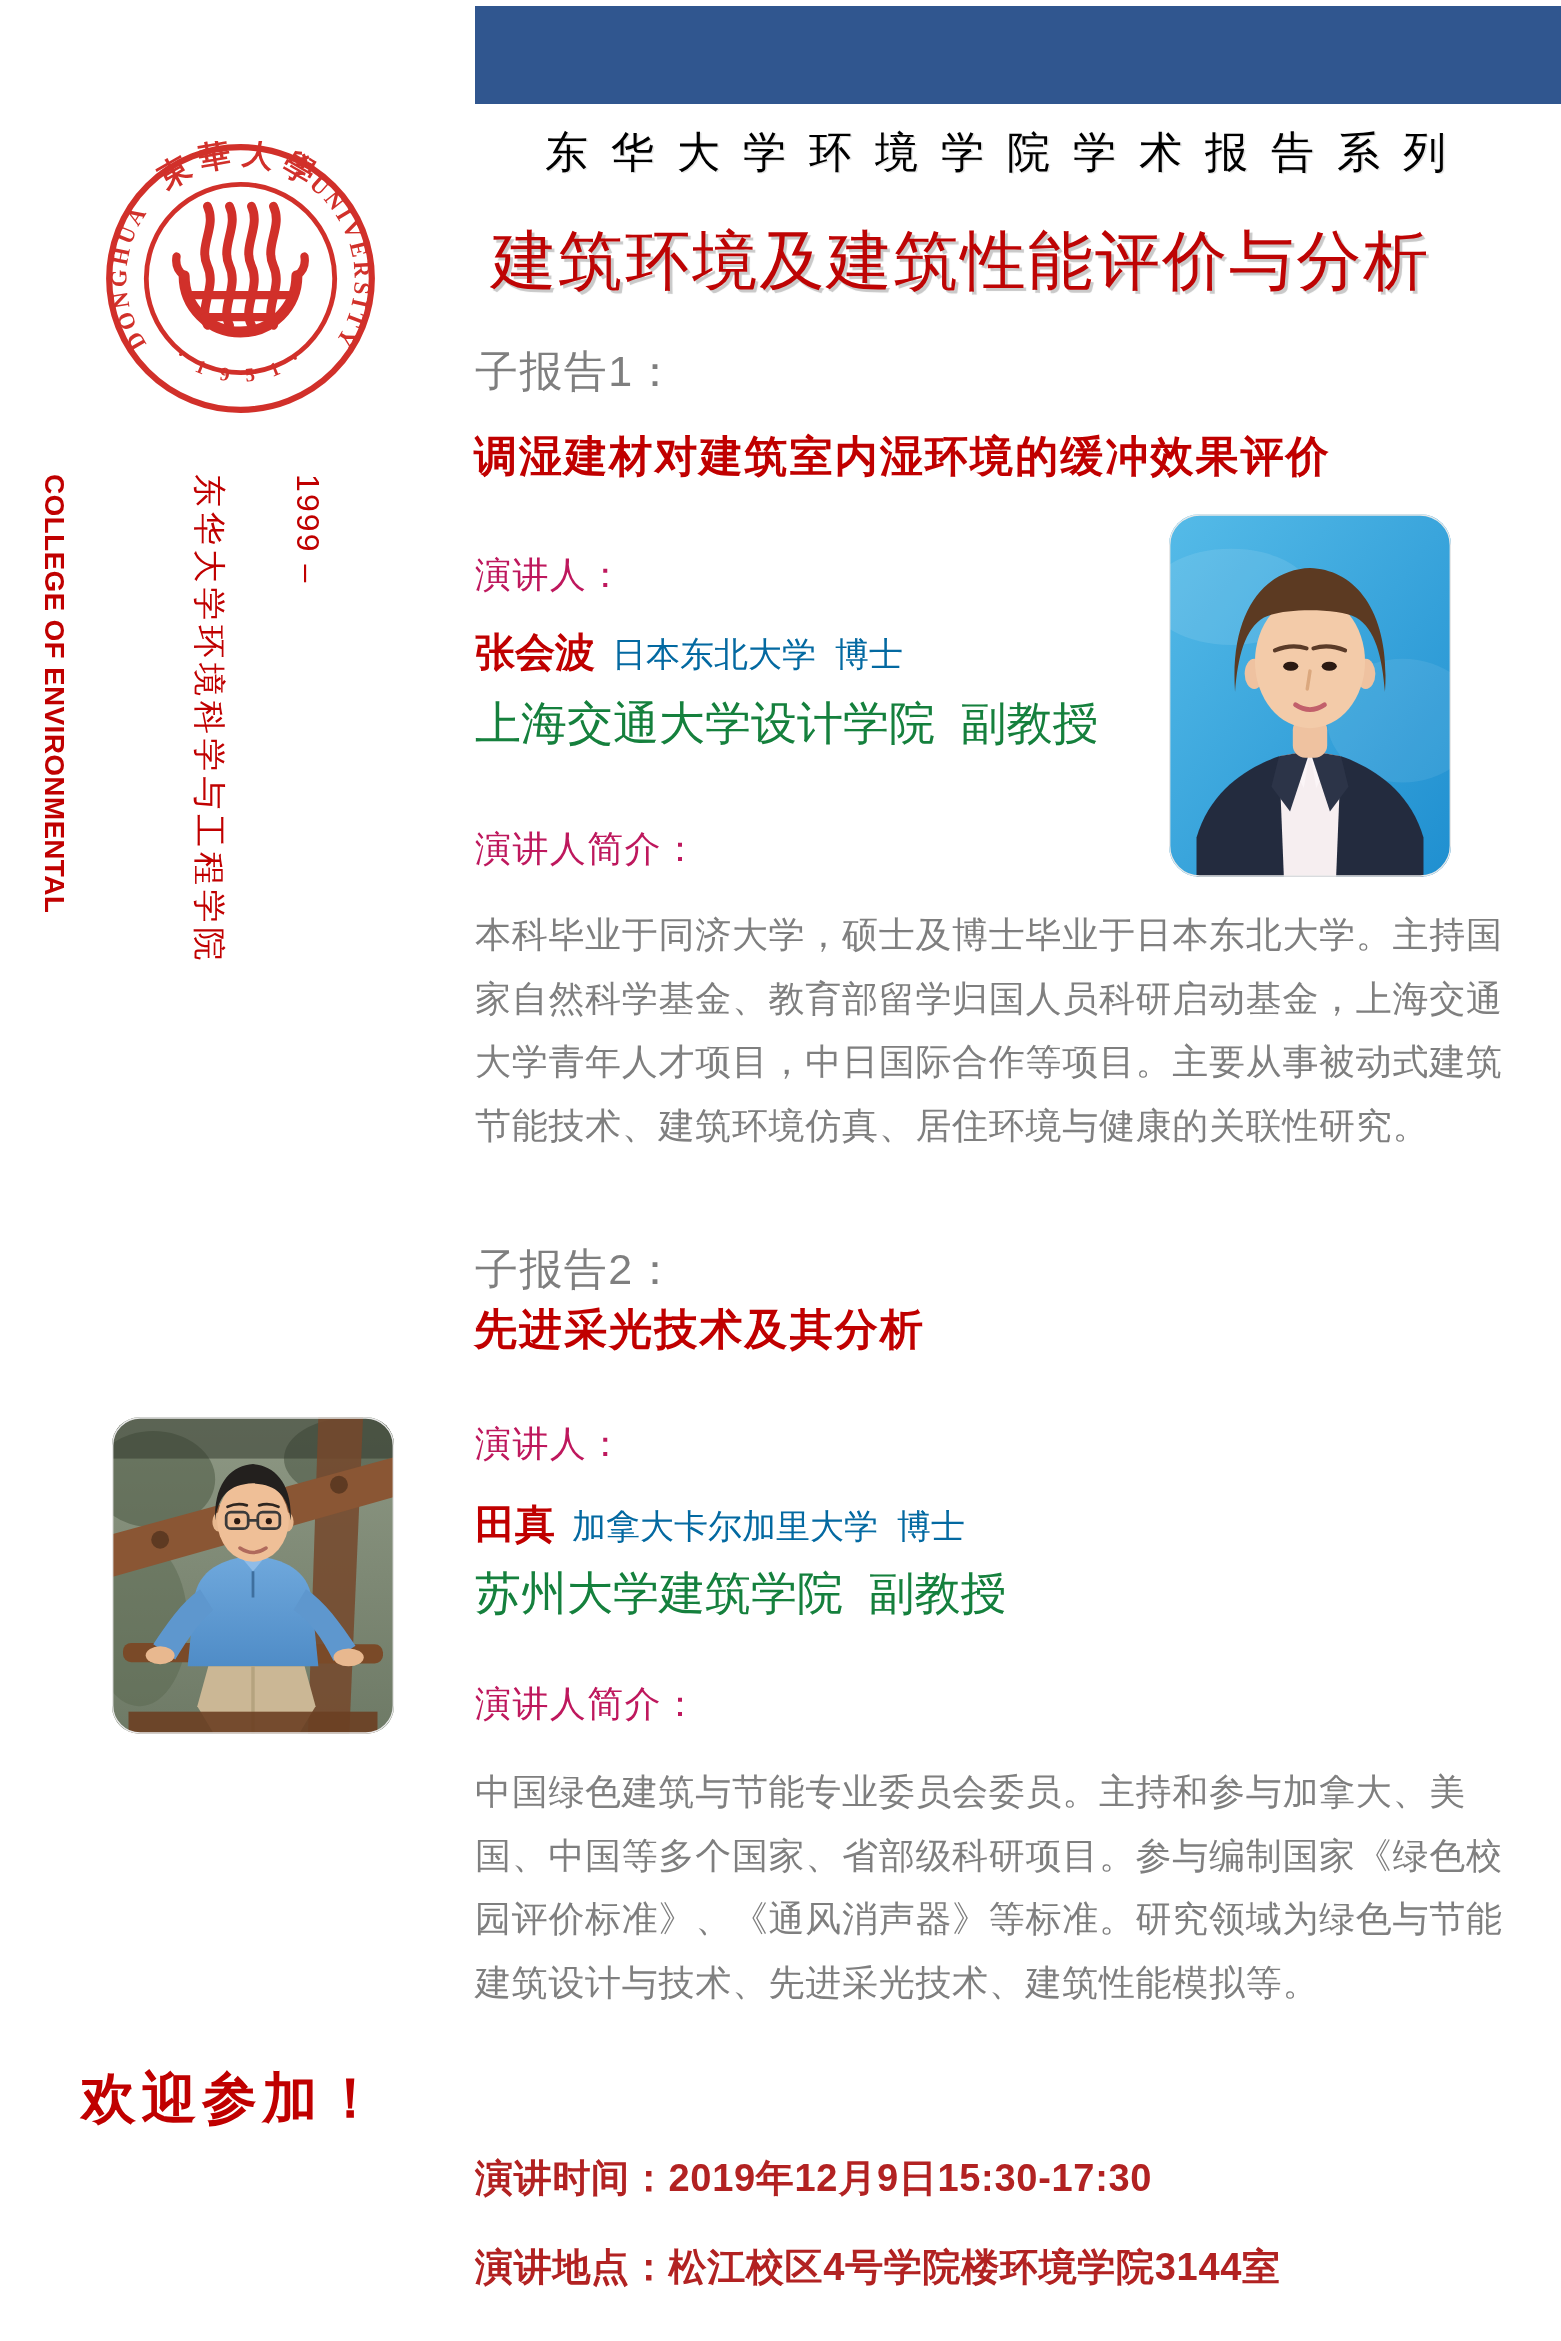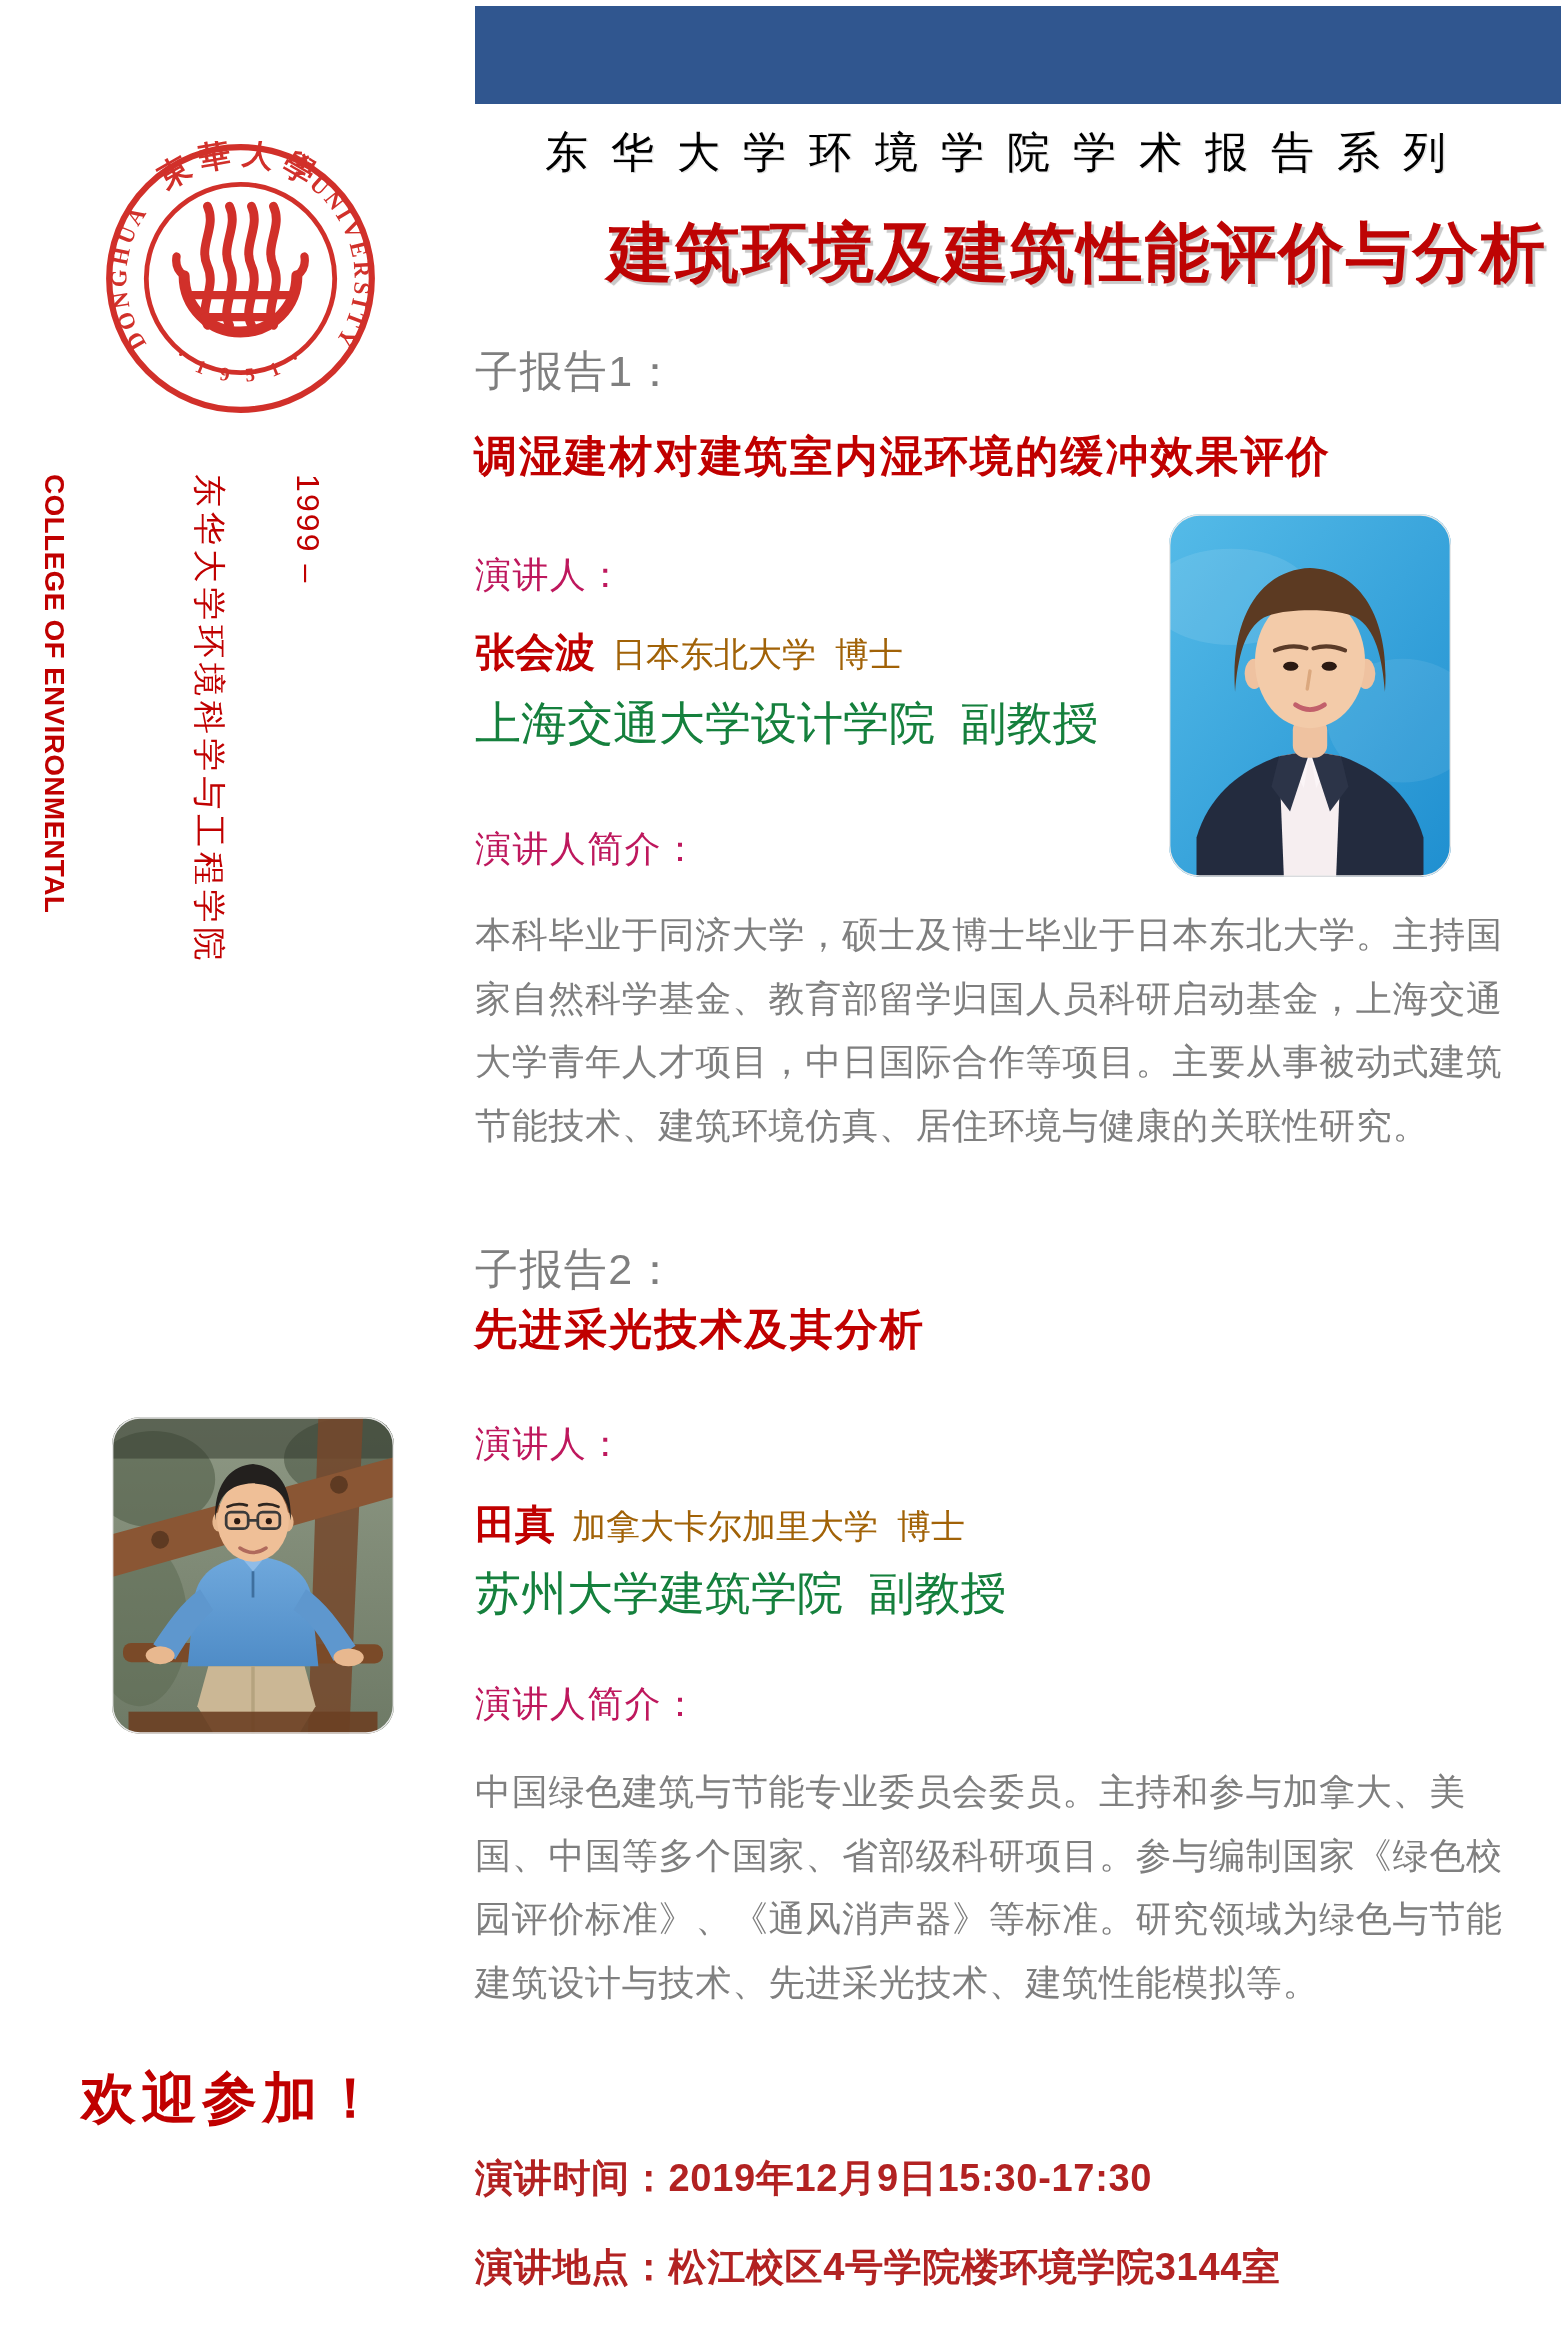--- a/index.html
+++ b/index.html
@@ -13,22 +13,22 @@
   .topbar{left:475px;top:6.2px;width:1086px;height:98px;background:#30568F;}
 
   
   .series{
     left:475px;top:124px;width:1064px;text-align:center;
     font-family:Liberation Sans, sans-serif;
     font-size:43px;letter-spacing:23px;color:#000000;white-space:nowrap;
     text-shadow:1.4px 1.4px 0 rgba(150,150,150,0.25);
   }
   .main-title{
-    left:475px;top:201px;width:1064px;text-align:right;margin:8px;
-    font-size:65px;font-weight:700;letter-spacing:2.1px;color:#BE0404;white-space:nowrap;
+    left:475px;top:201px;width:1064px;text-align:left;margin:16px;
+    font-size:65px;font-weight:400;letter-spacing:2.1px;color:#BE0404;white-space:nowrap;
     text-shadow:2.8px 2.8px 0.7px rgba(120,120,120,0.40);
   }
 
   
   .logo{left:103px;top:141px;width:275px;height:275px;}
 
   
   .sidebar{
     left:350px;top:474px;width:582px;
     transform:rotate(90deg);transform-origin:0 0;
@@ -37,21 +37,21 @@
   .sb-year{font-size:32px;letter-spacing:2.1px;font-weight:500;margin:0 0 34px 0;}
   .sb-cn{font-size:33px;letter-spacing:4.8px;font-weight:500;margin:0 0 29px 0;}
   .sb-en{font-size:28px;font-weight:700;line-height:1.13;letter-spacing:0.3px;}
 
   
   .report-label{font-size:43px;color:#7F7F7F;letter-spacing:1.4px;font-weight:500;}
   .report-title{font-size:43px;color:#C00000;letter-spacing:2.1px;font-weight:600;}
   .speaker-label,.bio-label{font-size:36px;color:#be185d;letter-spacing:1.4px;font-weight:500;}
   .name-row{display:flex;align-items:baseline;gap:17px;white-space:pre;}
   .speaker-name{font-size:40px;color:#C00000;font-weight:600;}
-  .speaker-degree{font-size:34px;color:#a16207;white-space:pre;}
+  .speaker-degree{font-size:34px;color:#0369a1;white-space:pre;}
   .speaker-pos{font-size:46px;color:#15803d;white-space:pre;}
   .bio-body{
     font-size:36px;color:#7F7F7F;line-height:1.77;letter-spacing:0.7px;
     width:1043px;text-align:left;
   }
 
   
   .photo{overflow:hidden;}
   .photo svg{display:block;}
   .photo1{left:1169px;top:514px;width:282px;height:363px;}

